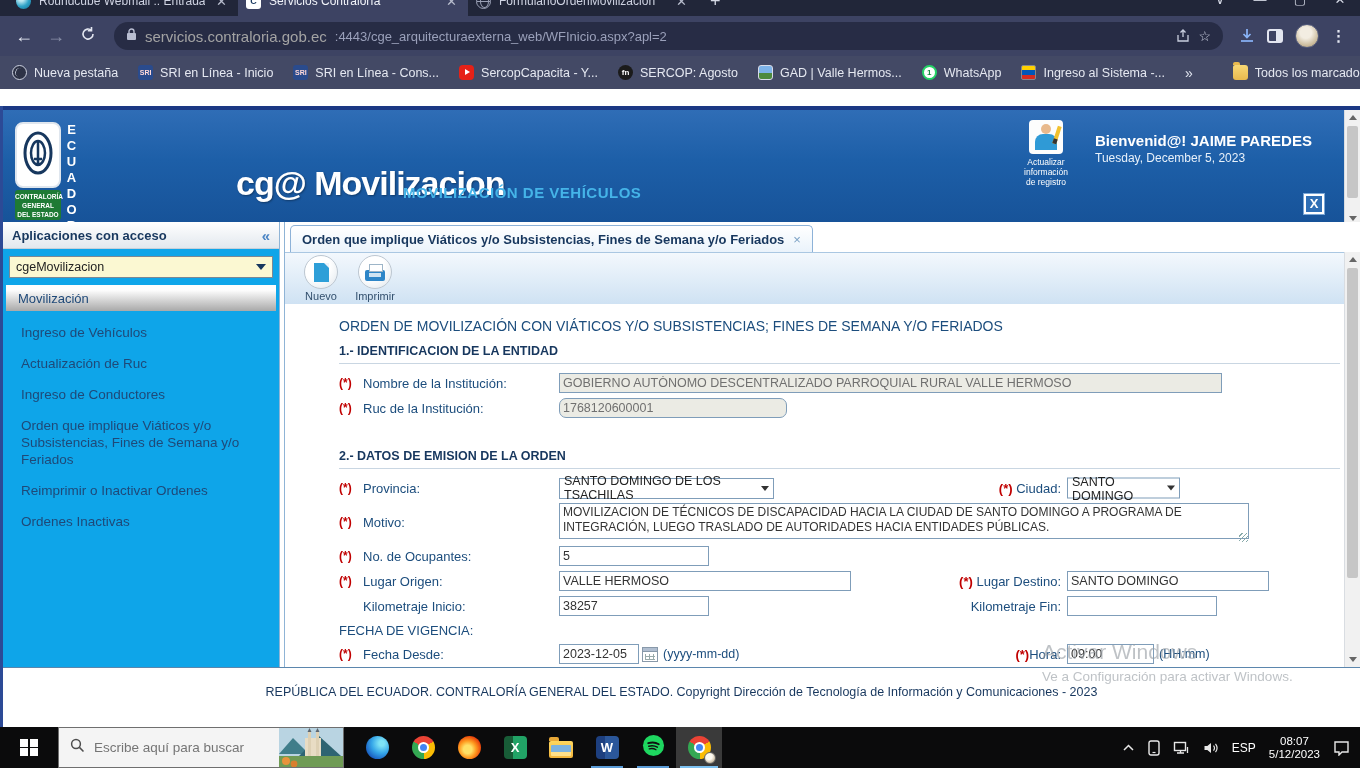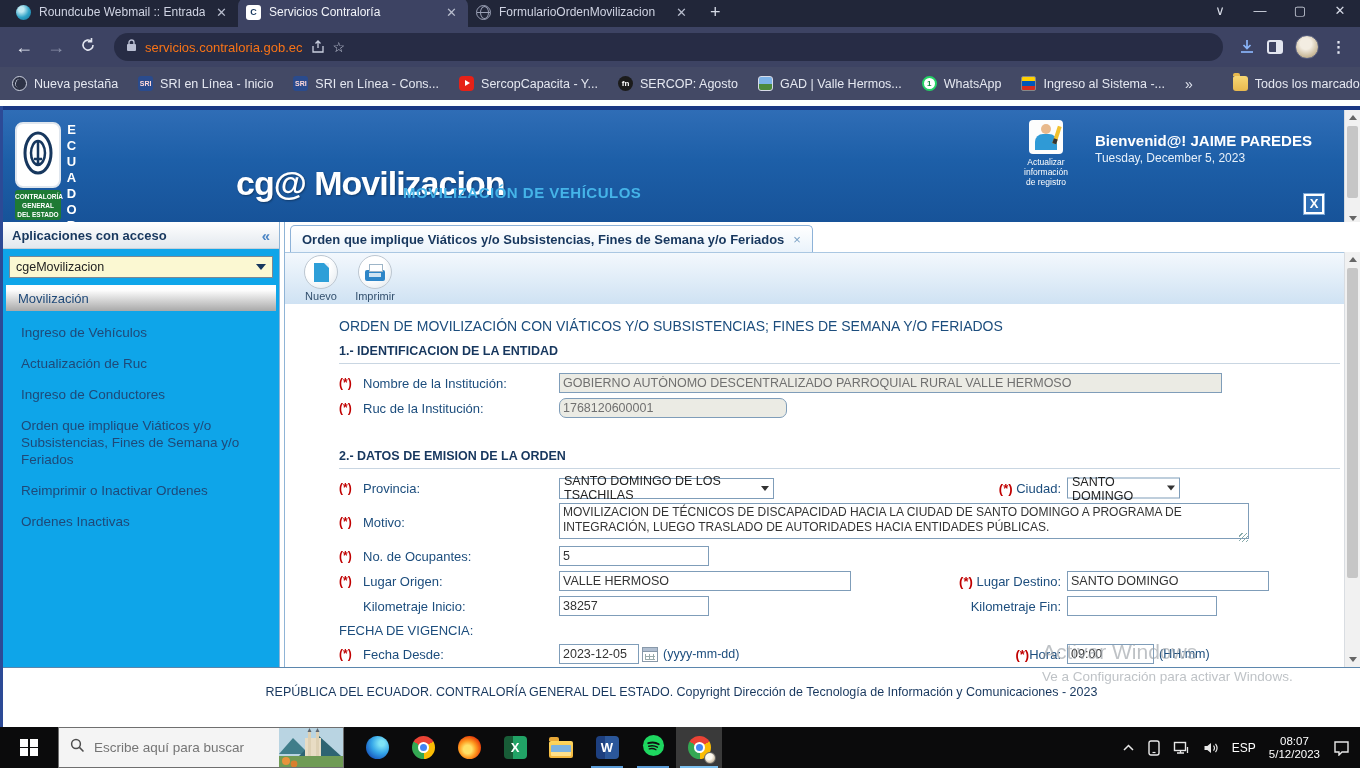--- a/index.html
+++ b/index.html
@@ -1,40 +1,40 @@
 <!DOCTYPE html>
 <html><head>
 <meta charset="utf-8">
 <style>
   * { box-sizing: border-box; margin: 0; padding: 0; }
   html,body { width:1360px; height:768px; overflow:hidden; }
   body { font-family:"Liberation Sans", sans-serif; background:#fff; position:relative; }
   #screen { position:absolute; inset:0; width:1360px; height:768px; overflow:hidden; }
 
   
-  .tabstrip { height:27px; background:#212639; display:flex; align-items:flex-end; padding-left:8px; position:relative; }
+  .tabstrip { height:16px; background:#212639; display:flex; align-items:flex-end; padding-left:8px; position:relative; }
   .btab { width:230px; height:30px; display:flex; align-items:center; gap:8px; padding:0 8px; color:#cfd3e2; font-size:12px; border-radius:9px 9px 0 0; position:relative; }
   .btab.active { background:#3d4363; color:#f2f4fa; }
   .btab .t-title { flex:1; white-space:nowrap; overflow:hidden; }
   .t-close { font-size:13px; color:#b9bece; padding:0 3px; }
   .favicon { width:15px; height:15px; border-radius:3px; flex:none; display:flex; align-items:center; justify-content:center; }
   .fav-rc { border-radius:50%; background:radial-gradient(circle at 35% 30%, #bfe9f2 18%, #2fa3c8 55%, #156e92); }
   .fav-cge { background:#fff; color:#17375e; font-size:9px; font-weight:bold; }
   .fav-globe { border-radius:50%; border:1.5px solid #9aa0b5; position:relative; }
   .fav-globe::before { content:""; position:absolute; left:50%; top:0; bottom:0; width:7px; margin-left:-3.5px; border:1px solid #9aa0b5; border-radius:50%; }
   .fav-globe::after { content:""; position:absolute; top:50%; left:0; right:0; border-top:1px solid #9aa0b5; }
   .newtab-btn { color:#d6dae6; font-size:18px; padding:0 12px 4px; }
   .win-controls { margin-left:auto; display:flex; align-items:center; height:33px; }
   .wc { width:40px; text-align:center; color:#d6dae6; font-size:13px; line-height:33px; }
 
   .navbar { height:40px; background:#3d4363; display:flex; align-items:center; padding:0 10px; gap:4px; }
   .nav-arrow { color:#e3e6f0; font-size:18px; width:28px; text-align:center; }
   .nav-arrow.dim { color:#8a90a8; }
   .urlpill { flex:1; height:28px; background:#272c45; border-radius:14px; display:flex; align-items:center; padding:0 12px; margin:0 8px; gap:8px; }
-  .url-host { color:#f97316; font-size:13px; }
+  .url-host { color:#a3a3a3; font-size:15px; }
   .url-rest { color:#9aa0ba; font-size:13px; flex:1; white-space:nowrap; overflow:hidden; }
   .pill-ic { color:#c9cede; font-size:14px; }
   .nav-right { display:flex; align-items:center; gap:12px; padding:0 4px; }
   .dl-ic svg, .share-ic svg { display:block; }
   .sidepanel-ic { width:16px; height:14px; border:2px solid #e3e6f0; border-radius:3px; position:relative; }
   .sidepanel-ic::after { content:""; position:absolute; top:0; bottom:0; right:0; width:5px; background:#e3e6f0; }
   .avatar-ic { width:24px; height:24px; border-radius:50%; background:radial-gradient(circle at 45% 35%, #f3ede2 30%, #c9b999 70%, #99876b); border:1px solid #555d7e; }
   .dots-ic { color:#e3e6f0; font-size:15px; font-weight:bold; }
 
   .bookmarksbar { height:33px; background:#434965; display:flex; align-items:center; padding:0 12px; gap:20px; color:#e5e8f1; font-size:12.5px; }
@@ -208,20 +208,21 @@
         </svg>
     </span>
     <div class="urlpill">
       <span class="pill-ic">
         <svg width="11" height="13" viewBox="0 0 11 13">
             <rect x="1" y="5" width="9" height="7" rx="1" fill="#b9bed2"></rect>
             <path d="M3 5V3.5a2.5 2.5 0 0 1 5 0V5" stroke="#b9bed2" stroke-width="1.4" fill="none"></path>
           </svg>
       </span>
       <span class="url-host">servicios.contraloria.gob.ec</span>
+      <span class="url-rest">:4443/cge_arquitecturaexterna_web/WFInicio.aspx?apl=2</span>
       <span class="pill-ic share-ic">
         <svg width="14" height="14" viewBox="0 0 14 14">
             <path d="M2 6v6h10V6" stroke="#c9cede" stroke-width="1.3" fill="none"></path>
             <path d="M7 1v7M4.5 3.5 7 1l2.5 2.5" stroke="#c9cede" stroke-width="1.3" fill="none"></path>
           </svg>
       </span>
       <span class="pill-ic">☆</span>
     </div>
     <div class="nav-right">
       <span class="dl-ic">

